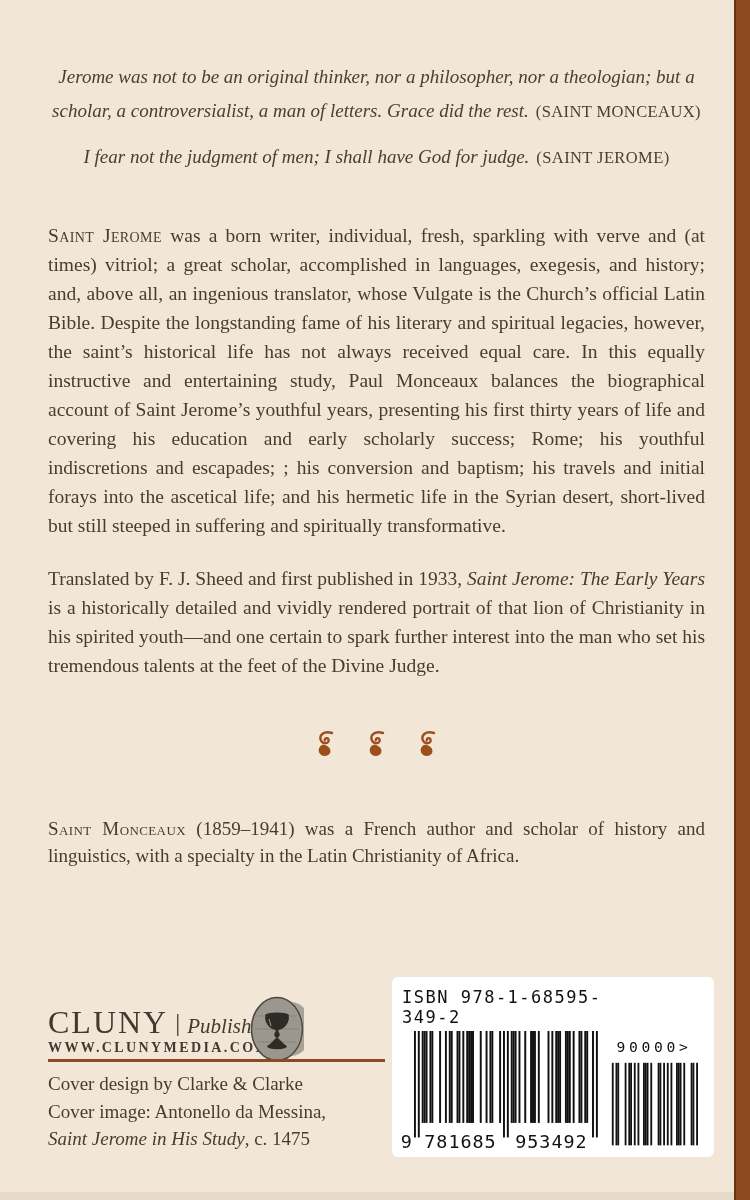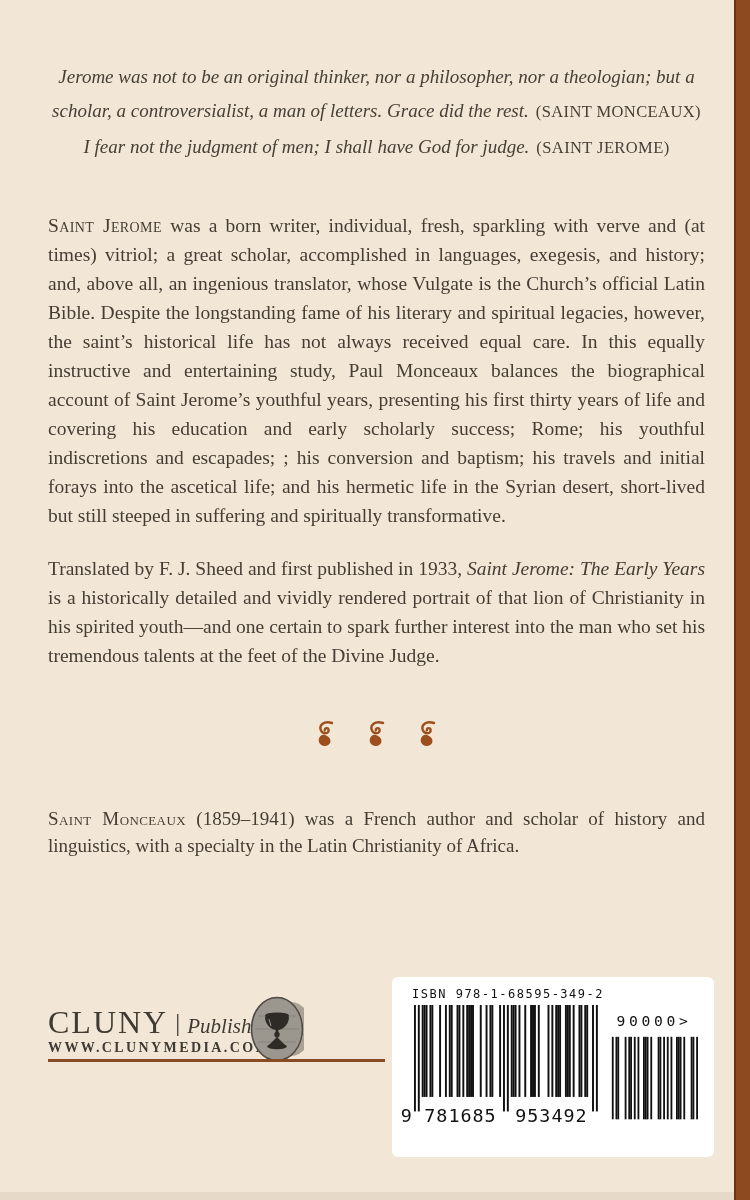--- a/index.html
+++ b/index.html
@@ -32,21 +32,21 @@
     top: 0;
     width: 657px;
   }
   .quotes { padding-top: 60px; text-align: center; }
   .quote {
     font-style: italic;
     font-size: 19px;
     line-height: 34px;
     color: #474036;
   }
-  .quote + .quote { margin-top: 1px; text-align: center; }
+  .quote + .quote { margin-top: 11px; text-align: center; }
   .quote .attr {
     font-style: normal;
     font-size: 16.5px;
     letter-spacing: 0.4px;
     margin-left: 7px;
     white-space: nowrap;
   }
   .synopsis {
     margin-top: 46px;
     font-size: 19.5px;
@@ -105,23 +105,23 @@
   .barcode-box {
     position: absolute;
     left: 392px; top: 977px;
     width: 322px; height: 180px;
     background: #ffffff;
     border-radius: 6px;
     padding: 10px 8px 0 10px;
   }
   .isbn-label {
     width: 202px;
-    text-align: right;
+    text-align: left;
     font-family: "DejaVu Sans Mono", monospace;
-    font-size: 12px;
+    font-size: 17px;
     letter-spacing: 1.5px;
     color: #111111;
     margin-bottom: 4px;
   }
   .bc-row { display: flex; align-items: flex-start; }
   .bc-supp { margin-top: 6px; margin-left: 6px; }
 </style>
 </head>
 <body>
 
@@ -185,20 +185,25 @@
         <circle cx="27" cy="38.5" r="2.7"></circle>
         <path d="M27 41 L17.5 50.5 L36.5 50.5 Z"></path>
         <ellipse cx="27" cy="50.5" rx="9.8" ry="2.7"></ellipse>
       </g>
       <line x1="19" y1="23" x2="21" y2="30" stroke="#9b968e" stroke-width="1"></line>
     </svg>
   </div>
 
   <div class="footer-rule"></div>
 
+  <div class="credits">
+    <div>Cover design by Clarke &amp; Clarke</div>
+    <div>Cover image: Antonello da Messina,</div>
+    <div><span class="credit-italic">Saint Jerome in His Study</span><span>, c. 1475</span></div>
+  </div>
 
   <div class="barcode-box">
     <div class="isbn-label">ISBN 978-1-68595-349-2</div>
     <div class="bc-row">
       <svg id="ean13" viewBox="0 0 208 124" width="202" height="120">
           <rect x="12" y="0" width="2" height="110" fill="#111"></rect>
           <rect x="16" y="0" width="2" height="110" fill="#111"></rect>
           <rect x="20" y="0" width="2" height="95" fill="#111"></rect>
           <rect x="22" y="0" width="2" height="95" fill="#111"></rect>
           <rect x="24" y="0" width="2" height="95" fill="#111"></rect>

